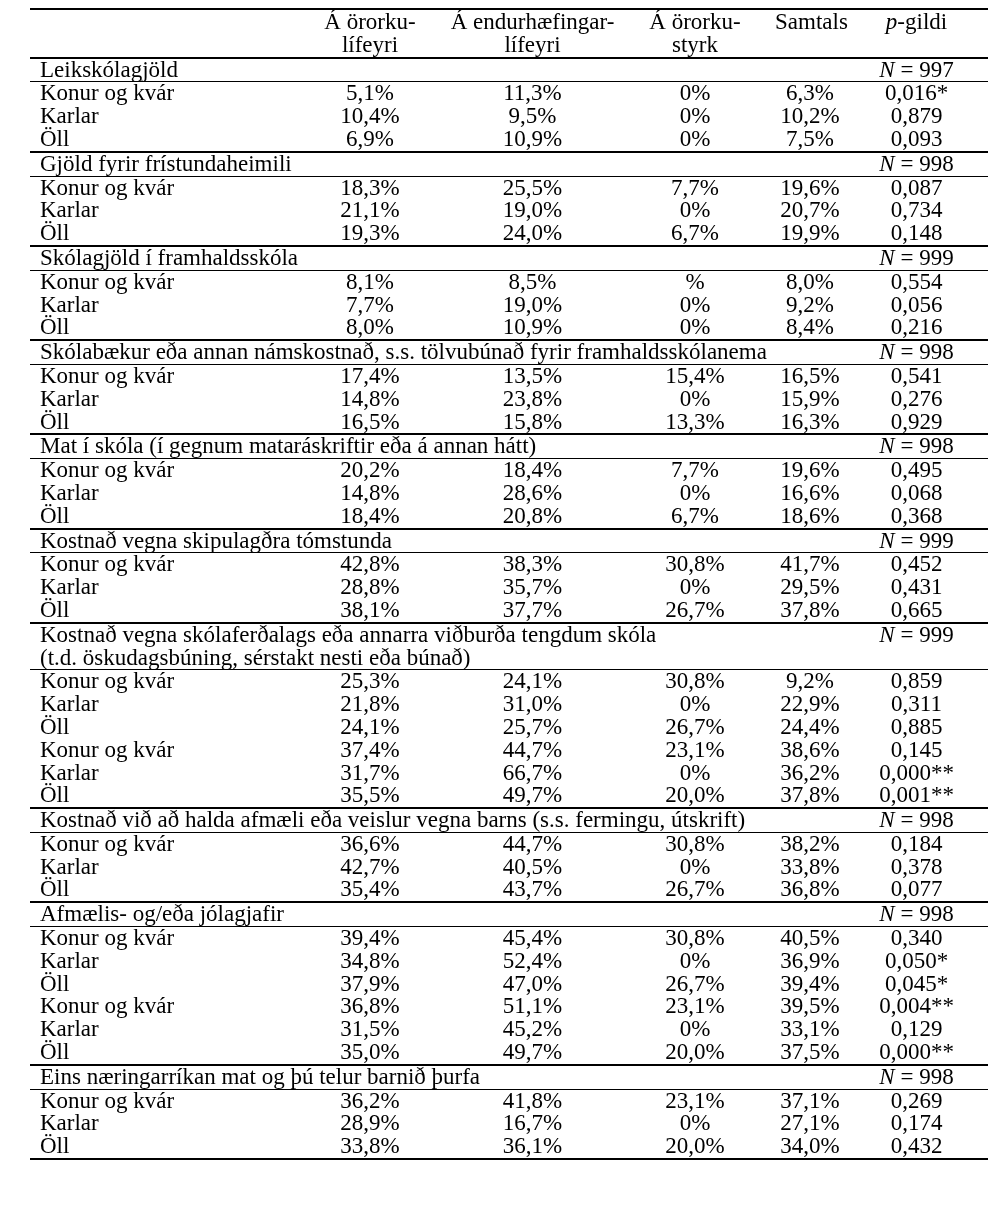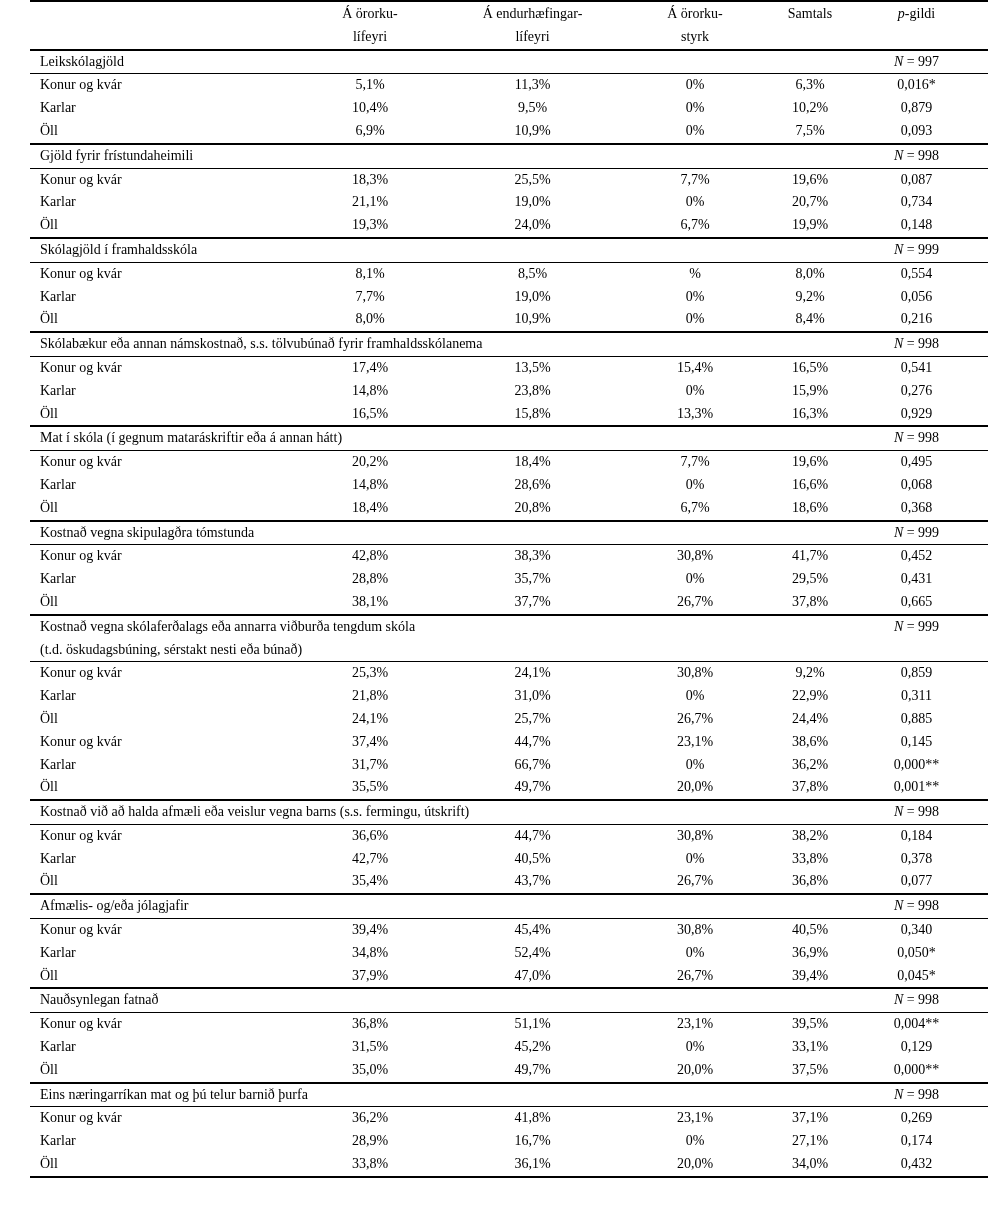--- a/index.html
+++ b/index.html
@@ -10,24 +10,24 @@
   .page {
     position: relative;
     width: 1000px;
     height: 1224px;
     background: #ffffff;
     overflow: hidden;
   }
   table.stats {
     border-collapse: collapse;
     table-layout: fixed;
-    margin: 0 0 0 30px;
+    margin: 8px 0 0 30px;
     width: 958px;
     font-family: "Liberation Serif", serif;
-    font-size: 14px;
+    font-size: 23px;
     color: #000000;
     border-top: 2px solid #000000;
     border-bottom: 2px solid #000000;
   }
   th, td {
     padding: 0;
     line-height: 22.8px;
     vertical-align: top;
     font-weight: normal;
     overflow: visible;
@@ -387,26 +387,20 @@
           <td class="val">0,050*</td>
         </tr>
         <tr class="data-row">
           <td class="row-label">Öll</td>
           <td class="val">37,9%</td>
           <td class="val">47,0%</td>
           <td class="val">26,7%</td>
           <td class="val">39,4%</td>
           <td class="val">0,045*</td>
         </tr>
-        <tr class="section-row">
-          <td colspan="5" class="section-title">
-            <div>Nauðsynlegan fatnað</div>
-          </td>
-          <td class="n-cell"><span class="it">N</span><span> = 998</span></td>
-        </tr>
         <tr class="data-row">
           <td class="row-label">Konur og kvár</td>
           <td class="val">36,8%</td>
           <td class="val">51,1%</td>
           <td class="val">23,1%</td>
           <td class="val">39,5%</td>
           <td class="val">0,004**</td>
         </tr>
         <tr class="data-row">
           <td class="row-label">Karlar</td>

